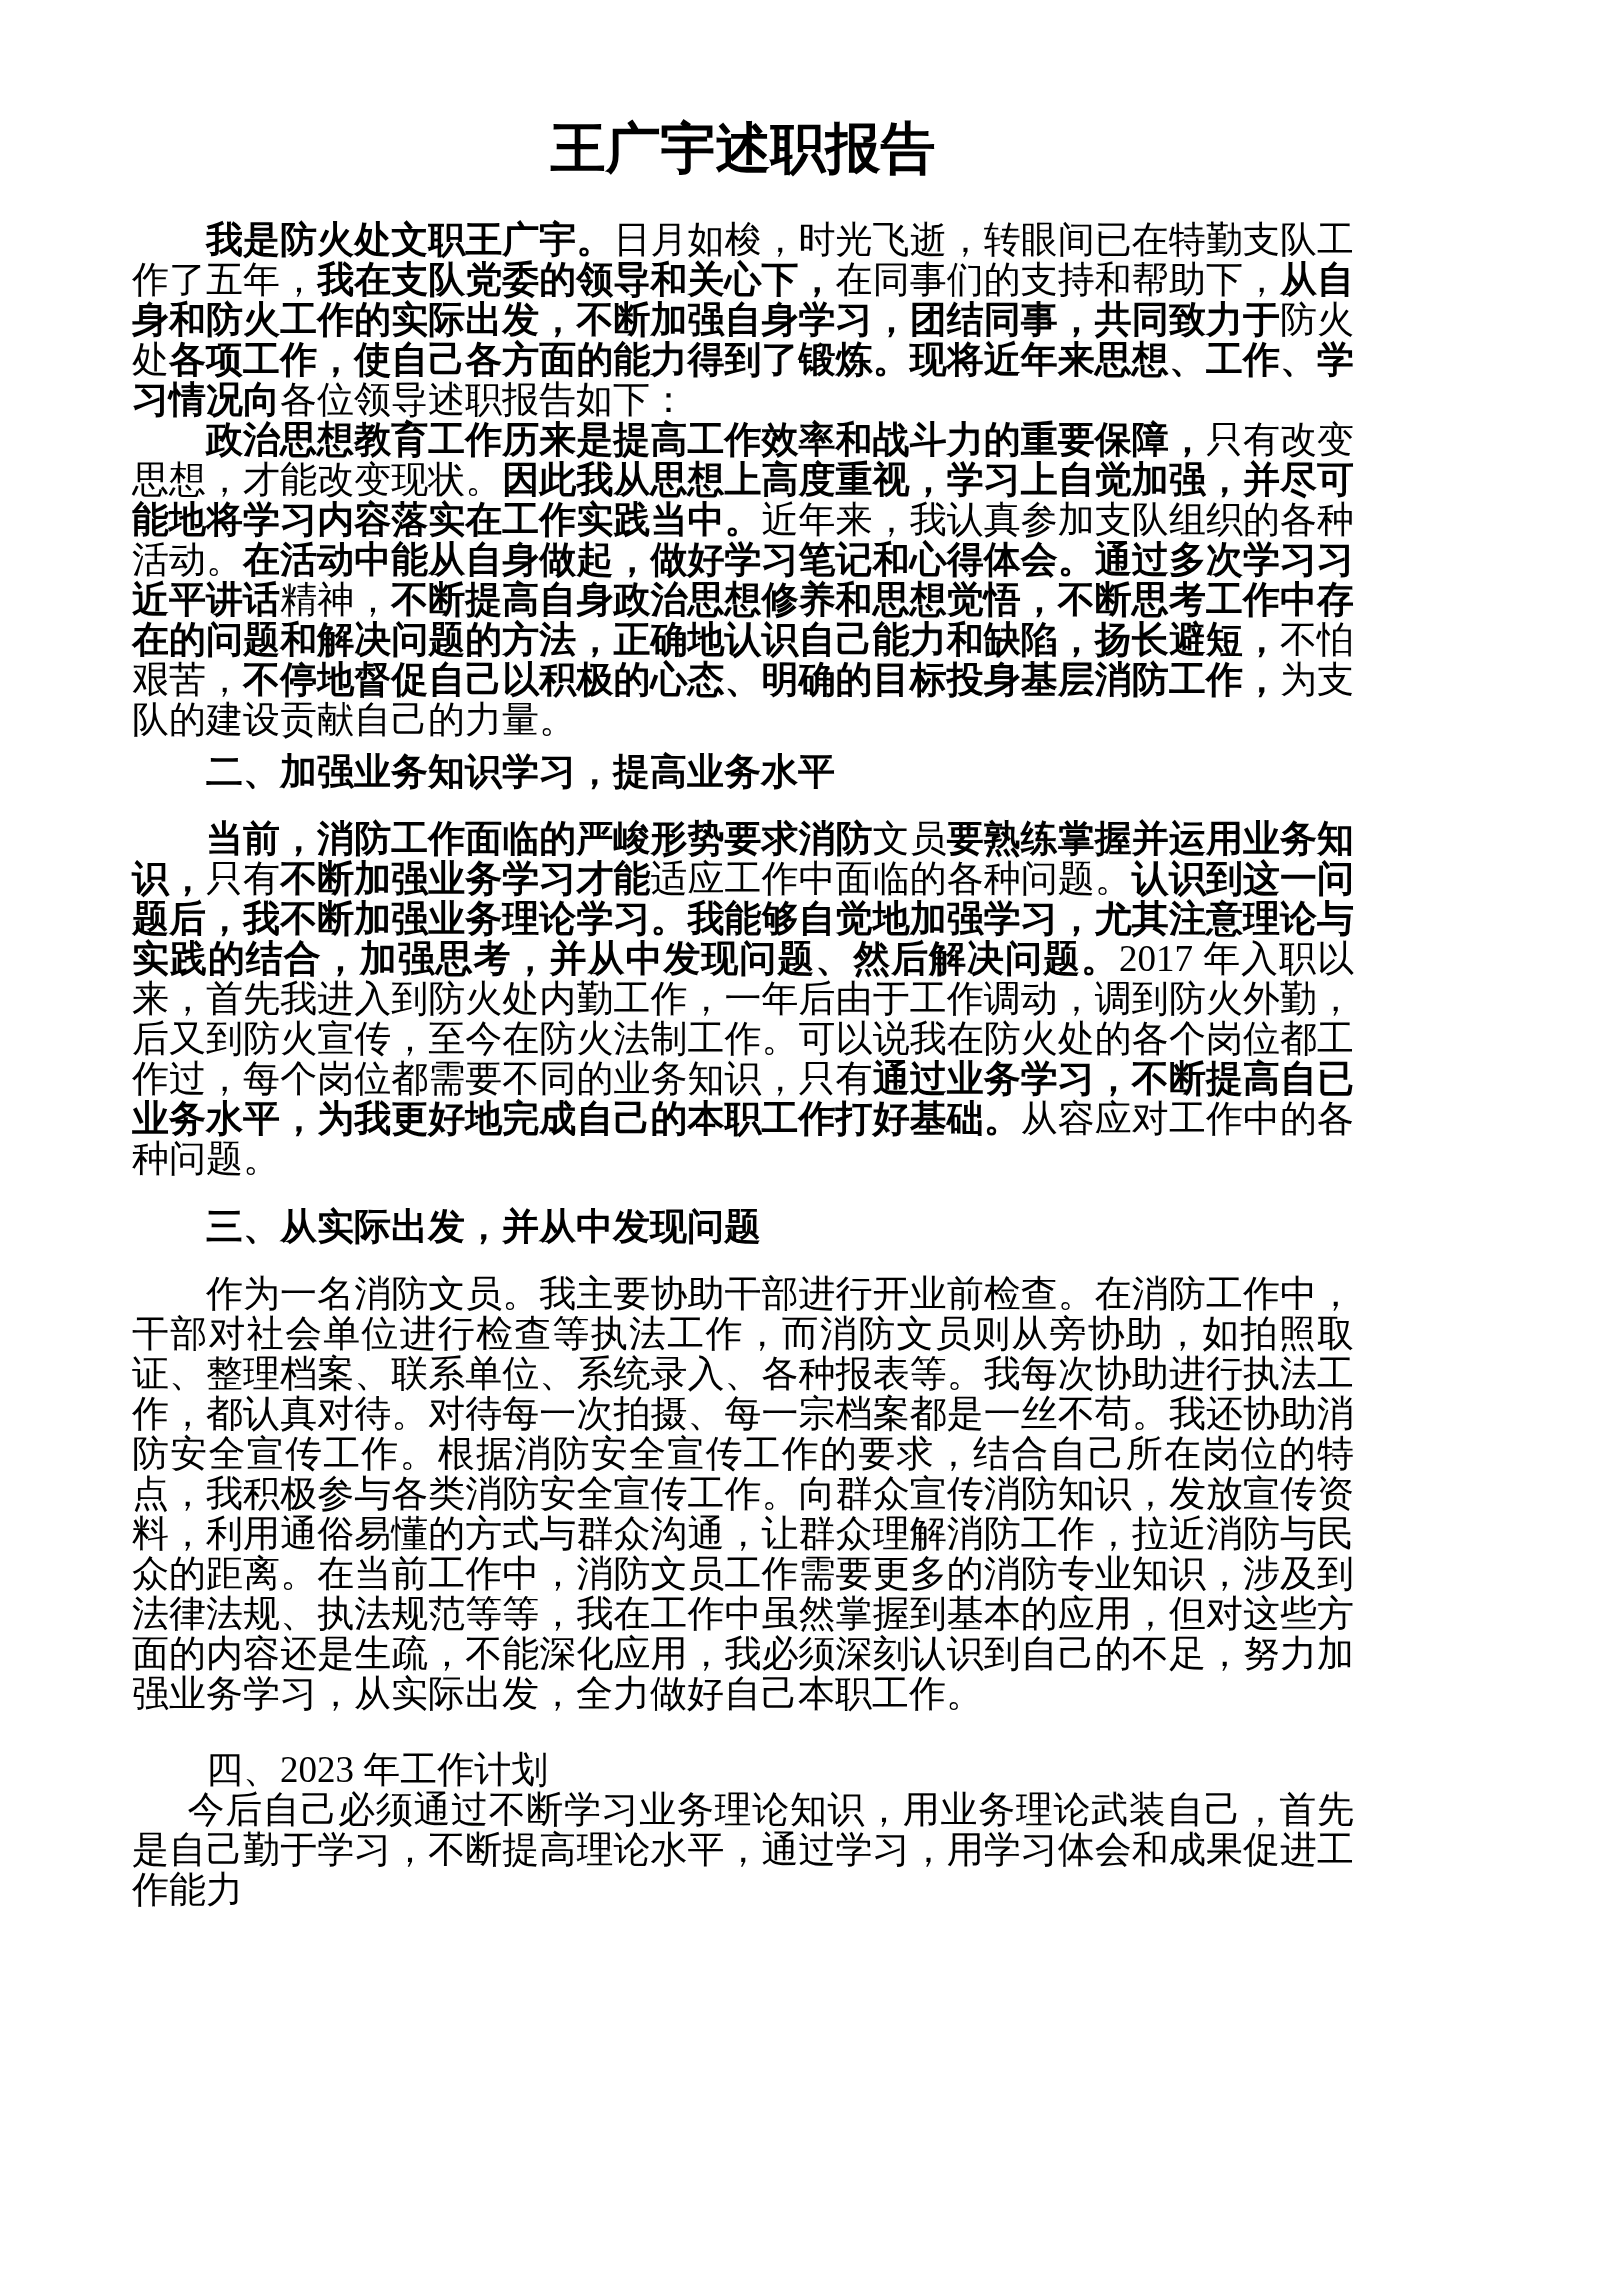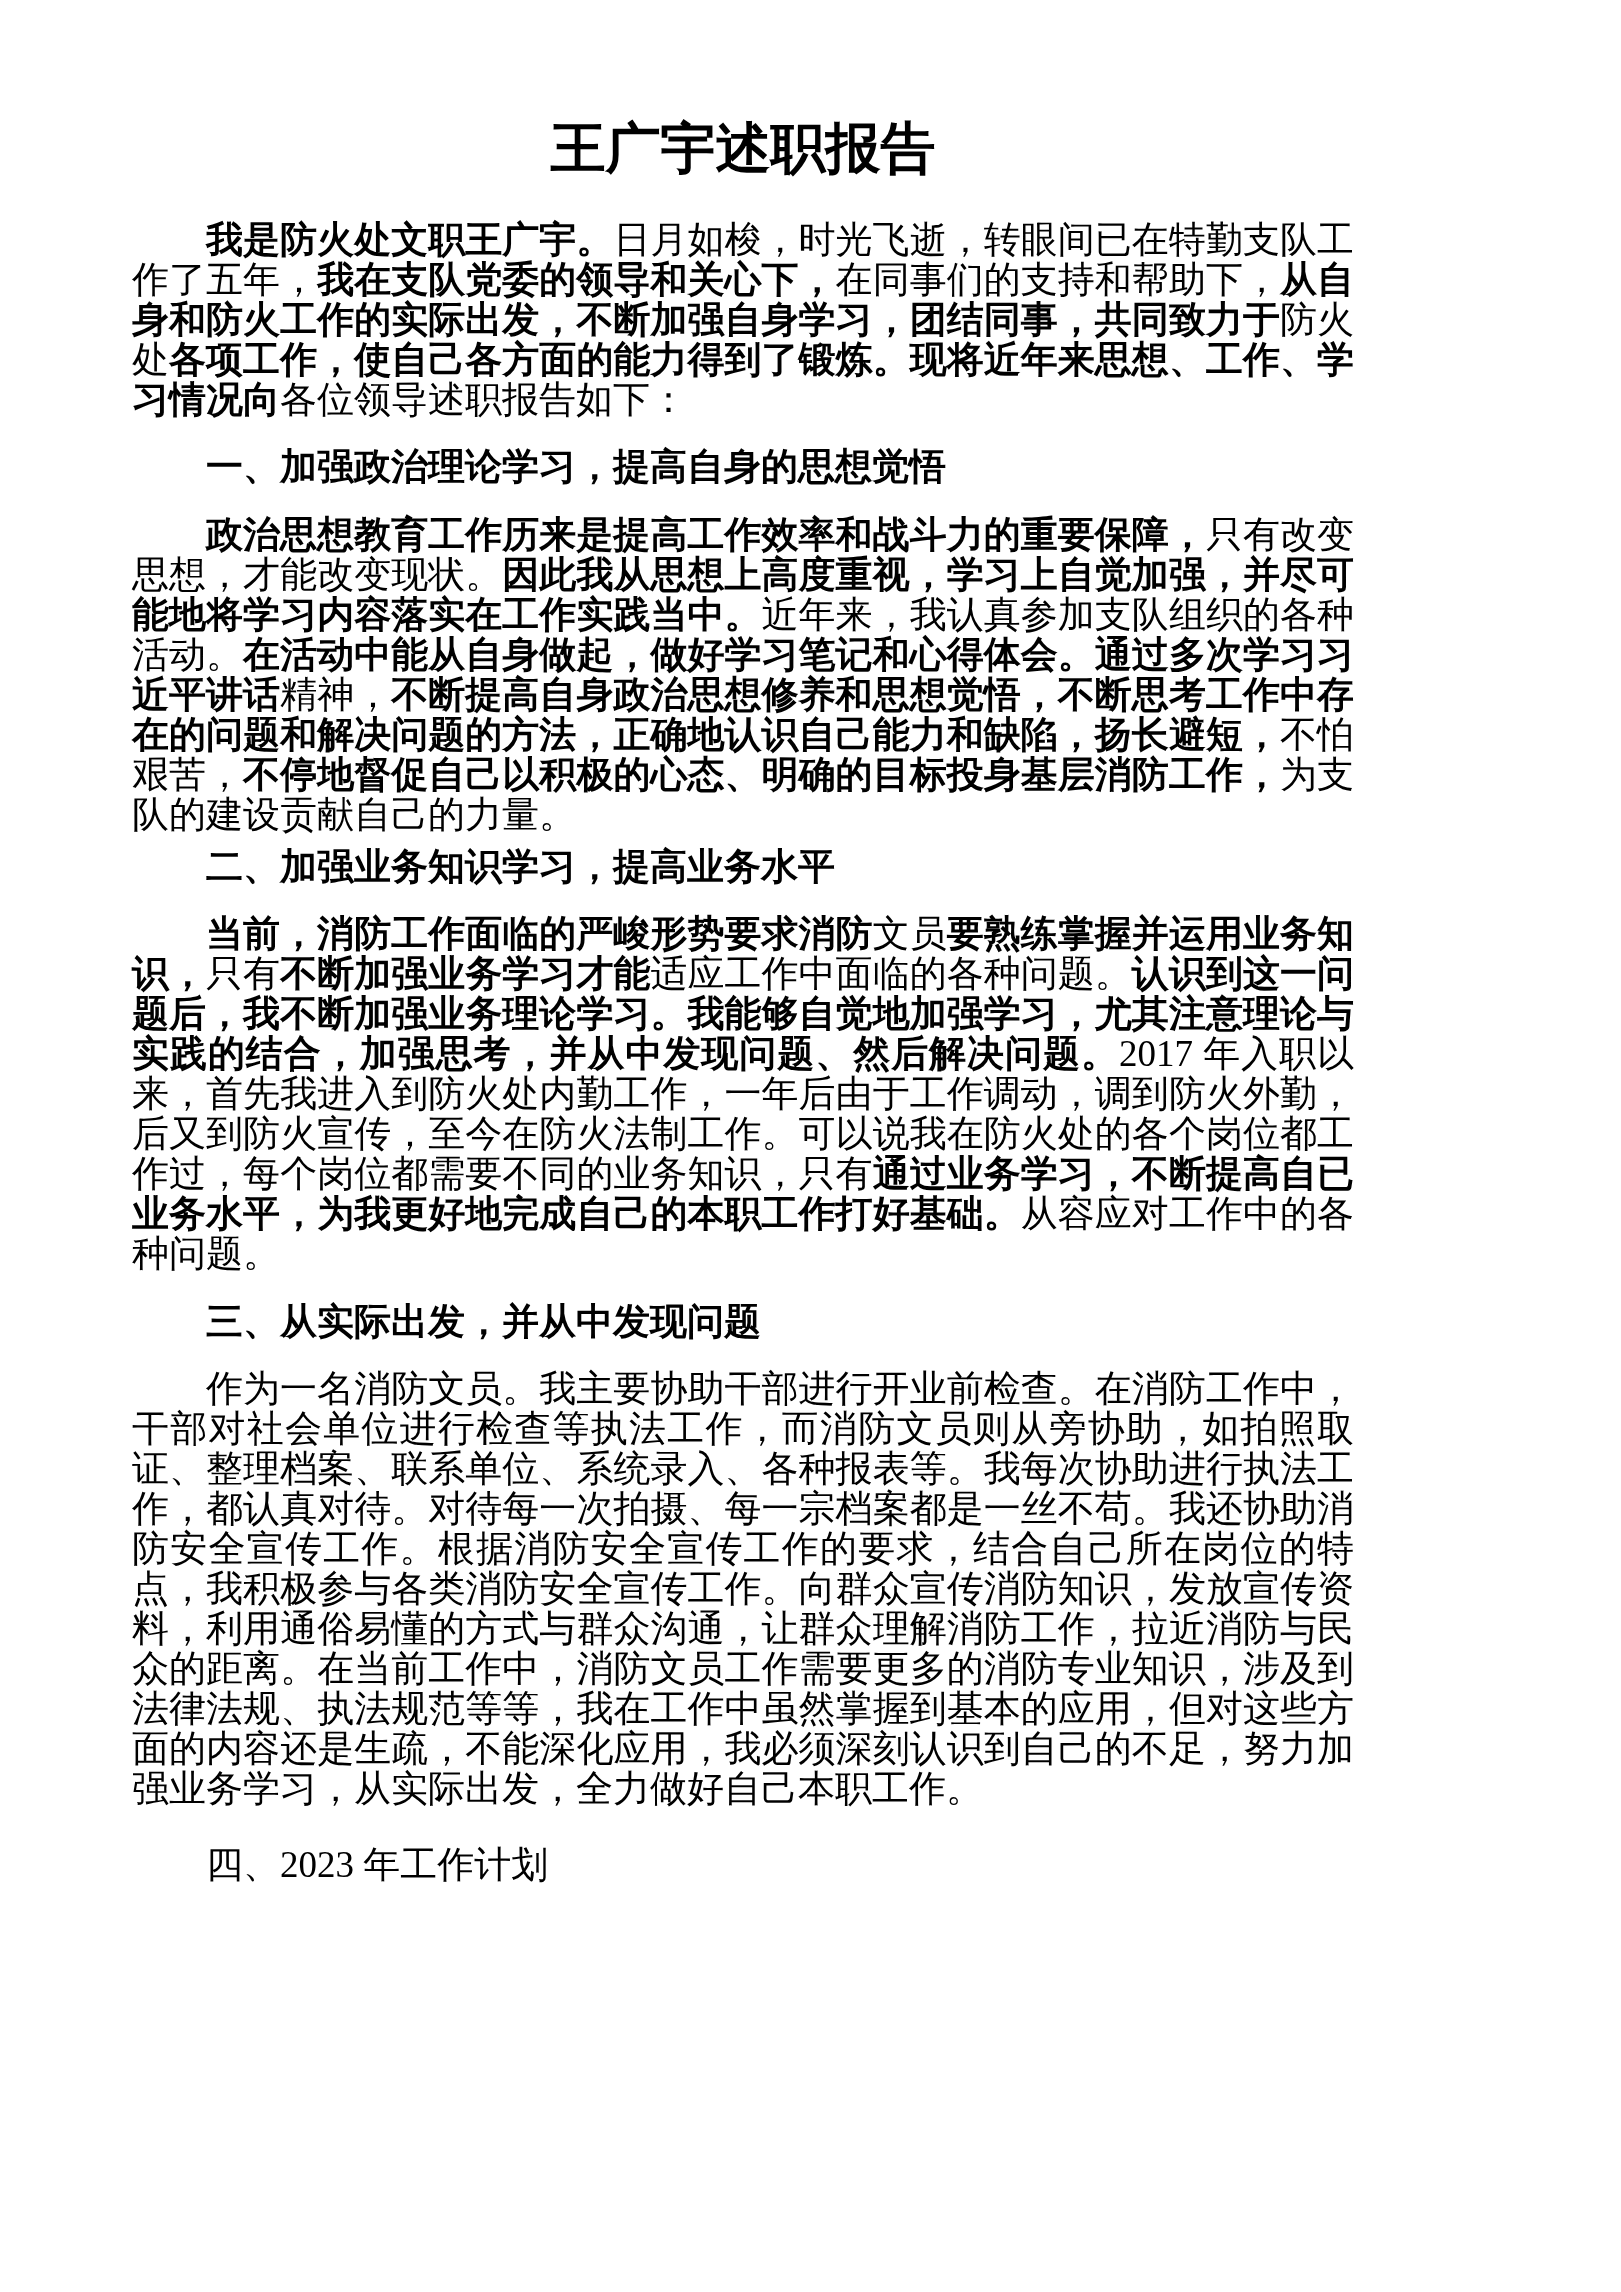--- a/index.html
+++ b/index.html
@@ -59,28 +59,28 @@
   }
 </style>
 </head>
 <body>
 
 <div class="page">
   <h1 class="doc-title">王广宇述职报告</h1>
 
   <p class="para"><span class="run-hei">我是防火处文职王广宇。</span><span class="run-song">日月如梭，时光飞逝，转眼间已在特勤支队工作了五年，</span><span class="run-hei">我在支队党委的领导和关心下，</span><span class="run-song">在同事们的支持和帮助下，</span><span class="run-hei">从自身和防火工作的实际出发，不断加强自身学习，团结同事，共同致力于</span><span class="run-song">防火处</span><span class="run-hei">各项工作，使自己各方面的能力得到了锻炼。现将近年来思想、工作、学习情况向</span><span class="run-song">各位领导述职报告如下：</span></p>
 
-  <p class="heading"><span class="run-hei">一、加强政治理论学习，提高自身的思想觉悟</span></p>
 
   <p class="para"><span class="run-hei">政治思想教育工作历来是提高工作效率和战斗力的重要保障，</span><span class="run-song">只有改变思想，才能改变现状。</span><span class="run-hei">因此我从思想上高度重视，学习上自觉加强，并尽可能地将学习内容落实在工作实践当中。</span><span class="run-song">近年来，我认真参加支队组织的各种活动。</span><span class="run-hei">在活动中能从自身做起，做好学习笔记和心得体会。通过多次学习习近平讲话</span><span class="run-song">精神，</span><span class="run-hei">不断提高自身政治思想修养和思想觉悟，不断思考工作中存在的问题和解决问题的方法，正确地认识自己能力和缺陷，扬长避短，</span><span class="run-song">不怕艰苦，</span><span class="run-hei">不停地督促自己以积极的心态、明确的目标投身基层消防工作，</span><span class="run-song">为支队的建设贡献自己的力量。</span></p>
 
   <p class="heading mt0"><span class="run-hei">二、加强业务知识学习，提高业务水平</span></p>
 
   <p class="para"><span class="run-hei">当前，消防工作面临的严峻形势要求消防</span><span class="run-song">文员</span><span class="run-hei">要熟练掌握并运用业务知识，</span><span class="run-song">只有</span><span class="run-hei">不断加强业务学习才能</span><span class="run-song">适应工作中面临的各种问题。</span><span class="run-hei">认识到这一问题后，我不断加强业务理论学习。我能够自觉地加强学习，尤其注意理论与实践的结合，加强思考，并从中发现问题、然后解决问题。</span><span class="run-song">2017 年入职以来，首先我进入到防火处内勤工作，一年后由于工作调动，调到防火外勤，后又到防火宣传，至今在防火法制工作。可以说我在防火处的各个岗位都工作过，每个岗位都需要不同的业务知识，只有</span><span class="run-hei">通过业务学习，不断提高自已业务水平，为我更好地完成自己的本职工作打好基础。</span><span class="run-song">从容应对工作中的各种问题。</span></p>
 
   <p class="heading"><span class="run-hei">三、从实际出发，并从中发现问题</span></p>
 
   <p class="para"><span class="run-song">作为一名消防文员。我主要协助干部进行开业前检查。在消防工作中，干部对社会单位进行检查等执法工作，而消防文员则从旁协助，如拍照取证、整理档案、联系单位、系统录入、各种报表等。我每次协助进行执法工作，都认真对待。对待每一次拍摄、每一宗档案都是一丝不苟。我还协助消防安全宣传工作。根据消防安全宣传工作的要求，结合自己所在岗位的特点，我积极参与各类消防安全宣传工作。向群众宣传消防知识，发放宣传资料，利用通俗易懂的方式与群众沟通，让群众理解消防工作，拉近消防与民众的距离。在当前工作中，消防文员工作需要更多的消防专业知识，涉及到法律法规、执法规范等等，我在工作中虽然掌握到基本的应用，但对这些方面的内容还是生疏，不能深化应用，我必须深刻认识到自己的不足，努力加强业务学习，从实际出发，全力做好自己本职工作。</span></p>
 
   <p class="heading mt-lg"><span class="run-song">四、2023 年工作计划</span></p>
 
+  <p class="para indent-sm"><span class="run-song">今后自己必须通过不断学习业务理论知识，用业务理论武装自己，首先是自己勤于学习，不断提高理论水平，通过学习，用学习体会和成果促进工作能力</span></p>
 </div>
 
 
 </body></html>

